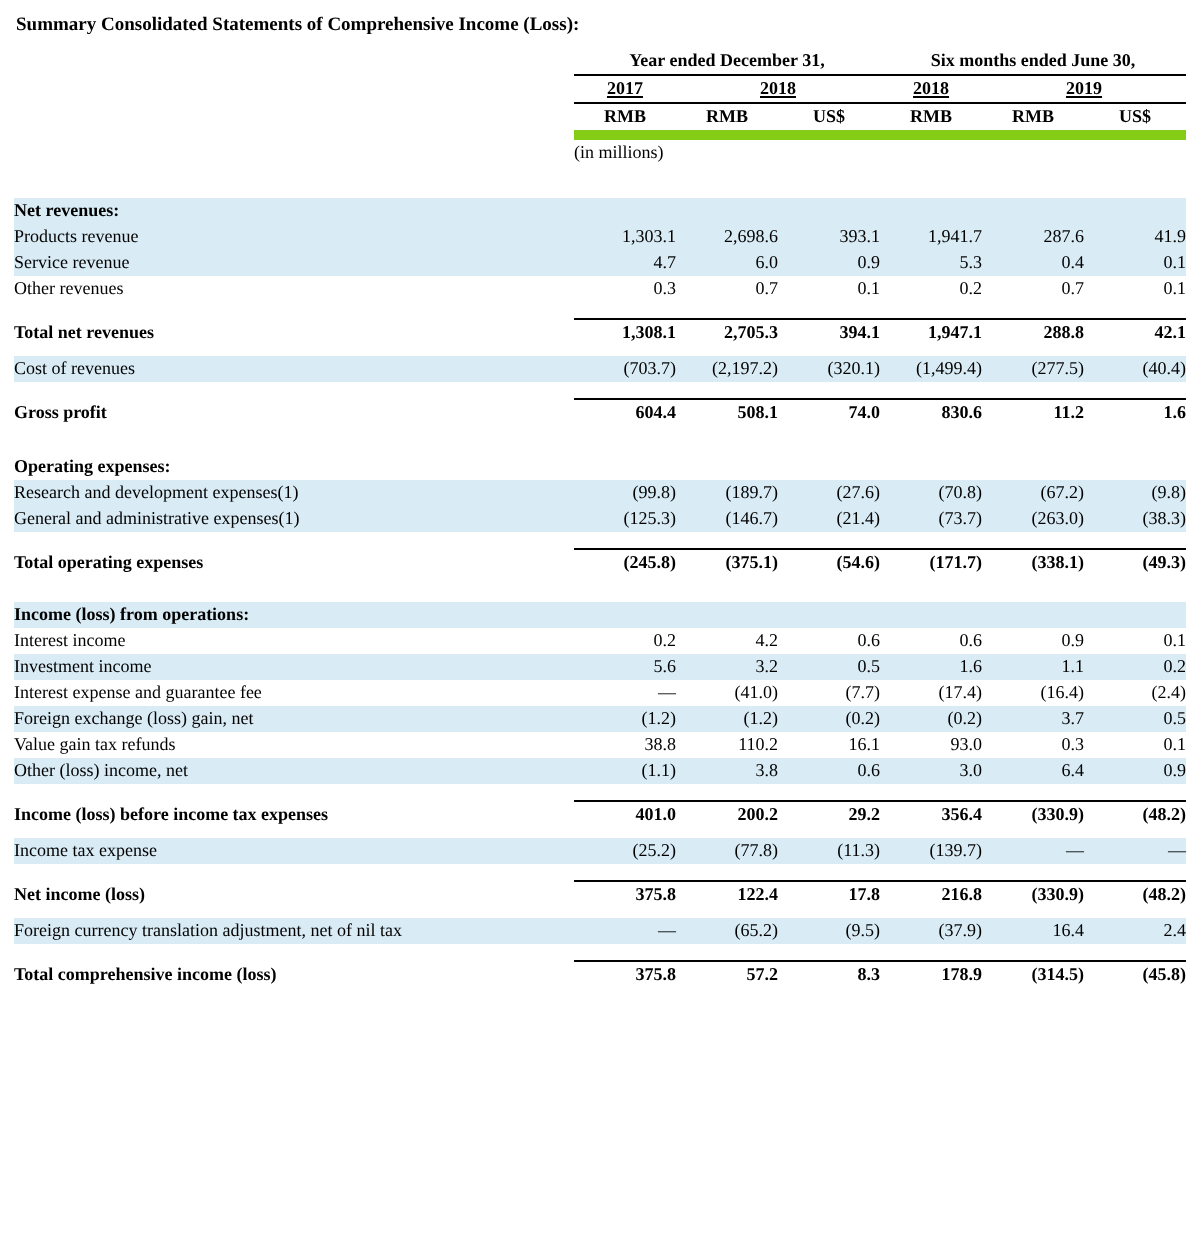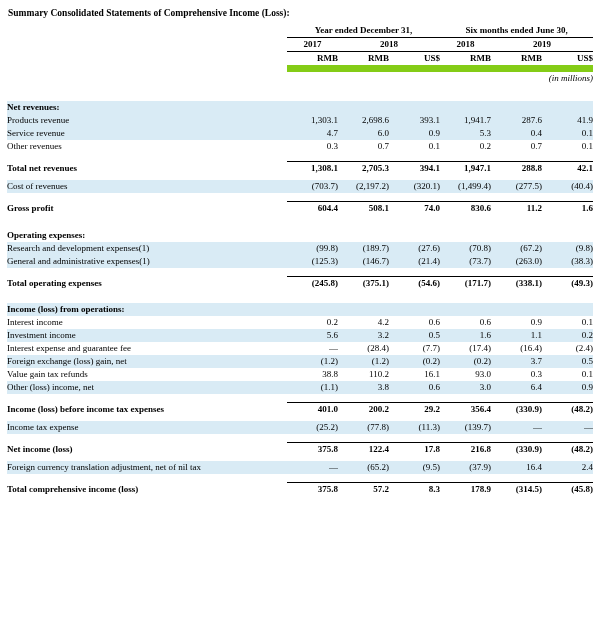--- a/index.html
+++ b/index.html
@@ -65,31 +65,31 @@
     font-size: 9px;
     border-bottom: 1px solid #000;
     padding-bottom: 1px;
   }
   .hdr-year {
     text-align: center;
     font-weight: bold;
     font-size: 9px;
     border-bottom: 1px solid #000;
     padding-bottom: 1px;
+    text-decoration: underline;
   }
   .hdr-cur {
-    text-align: right;
+    text-align: center;
     font-weight: bold;
     font-size: 9px;
-    border-bottom: 7px solid #84cc16;
+    border-bottom: 5px solid #84cc16;
     padding-bottom: 1px;
   }
   .hdr-units {
-    text-align: right;
-    font-style: italic;
+    text-align: left;
     font-size: 9px;
   }
   .underline-top td.num {
     border-top: 1px solid #000;
   }
   .wrapline { white-space: normal; }
 </style>
 </head>
 <body>
 
@@ -289,21 +289,21 @@
           <td class="num shade">5.6</td>
           <td class="num shade">3.2</td>
           <td class="num shade">0.5</td>
           <td class="num shade">1.6</td>
           <td class="num shade">1.1</td>
           <td class="num shade">0.2</td>
         </tr>
         <tr>
           <td class="lbl indent1">Interest expense and guarantee fee</td>
           <td class="num">—</td>
-          <td class="num">(28.4)</td>
+          <td class="num">(41.0)</td>
           <td class="num">(7.7)</td>
           <td class="num">(17.4)</td>
           <td class="num">(16.4)</td>
           <td class="num">(2.4)</td>
         </tr>
         <tr>
           <td class="lbl indent1 shade">Foreign exchange (loss) gain, net</td>
           <td class="num shade">(1.2)</td>
           <td class="num shade">(1.2)</td>
           <td class="num shade">(0.2)</td>

